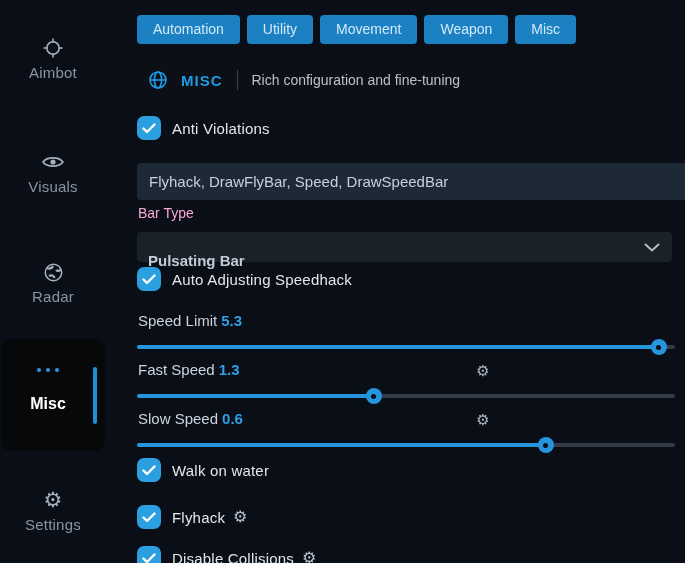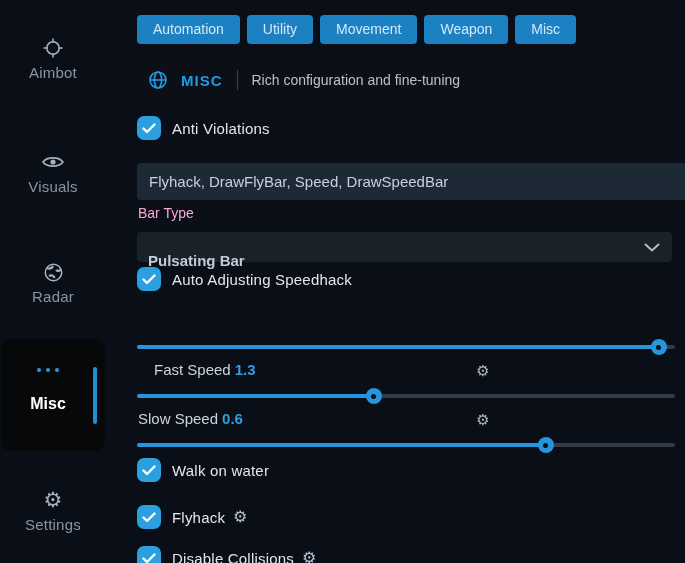--- a/index.html
+++ b/index.html
@@ -189,28 +189,31 @@
 
   <div class="check-row" style="top:267px;">
     <div class="checkbox">
       <svg width="14" height="11" viewBox="0 0 14 11" fill="none" stroke="#ffffff" stroke-width="2.4" stroke-linecap="round" stroke-linejoin="round">
           <path d="M1.5 5.5 L5 9 L12.5 1.5"></path>
         </svg>
     </div>
     <span class="check-label">Auto Adjusting Speedhack</span>
   </div>
 
+  <div class="slider-label" style="top:312px;">
+    <span>Speed Limit</span><b>5.3</b>
+  </div>
   <div class="track" style="top:345px;">
     <div class="track-fill" style="width: 97%;"></div>
     <div class="thumb" style="left: 97%;">
         <i></i>
       </div>
   </div>
 
-  <div class="slider-label" style="top:361px;margin-left:16px;">
+  <div class="slider-label" style="top:361px;">
     <span>Fast Speed</span><b>1.3</b>
   </div>
   <div class="slider-gear gear-glyph" style="top:362px;">⚙</div>
   <div class="track" style="top:394px;">
     <div class="track-fill" style="width: 44%;"></div>
     <div class="thumb" style="left: 44%;">
         <i></i>
       </div>
   </div>
 

